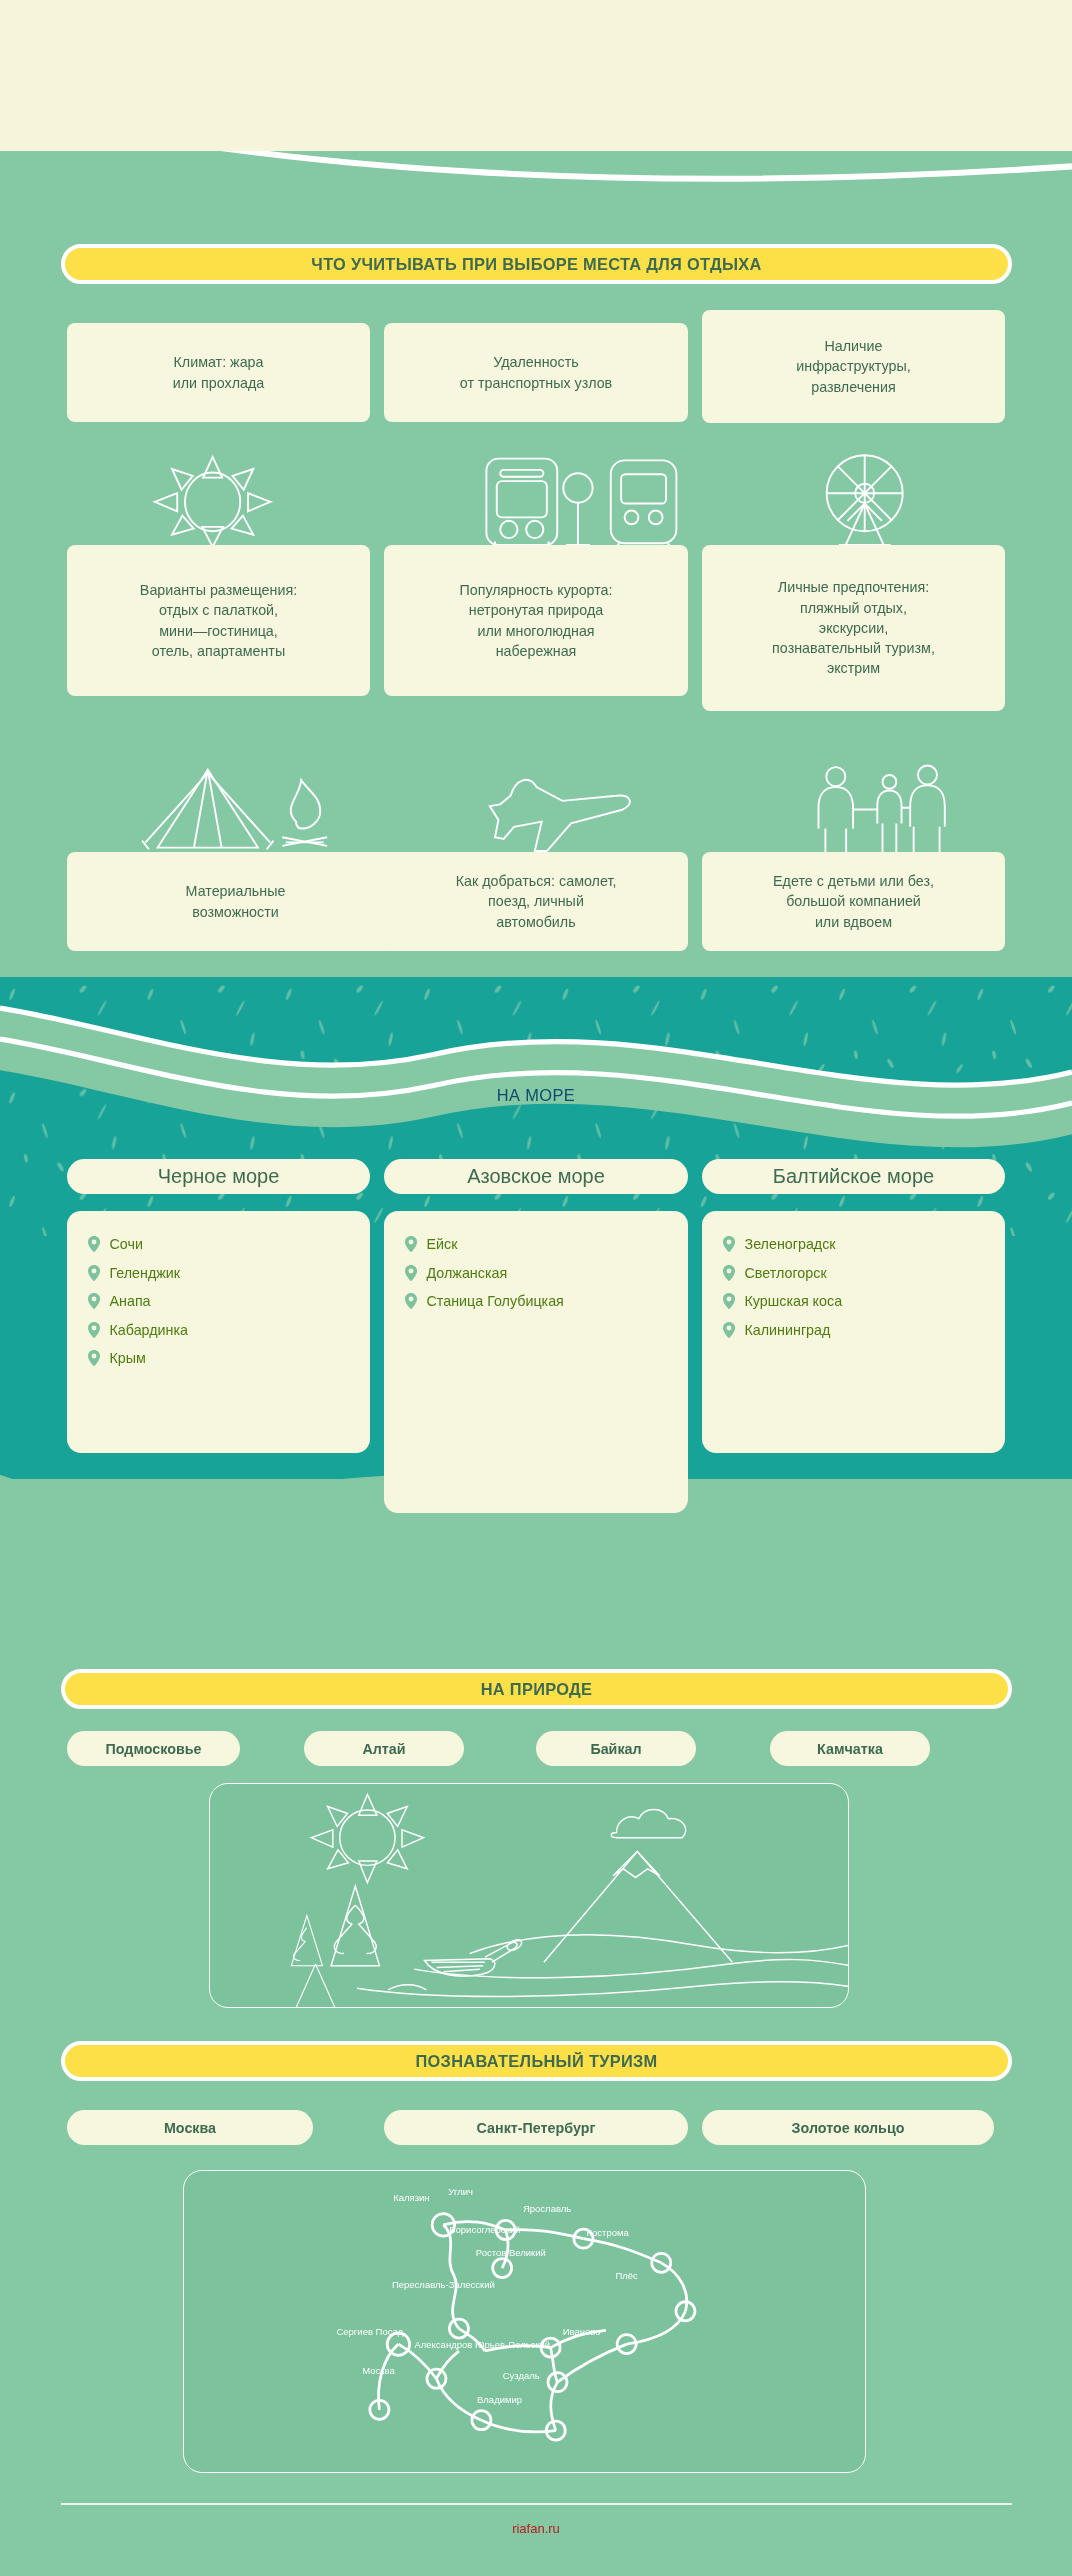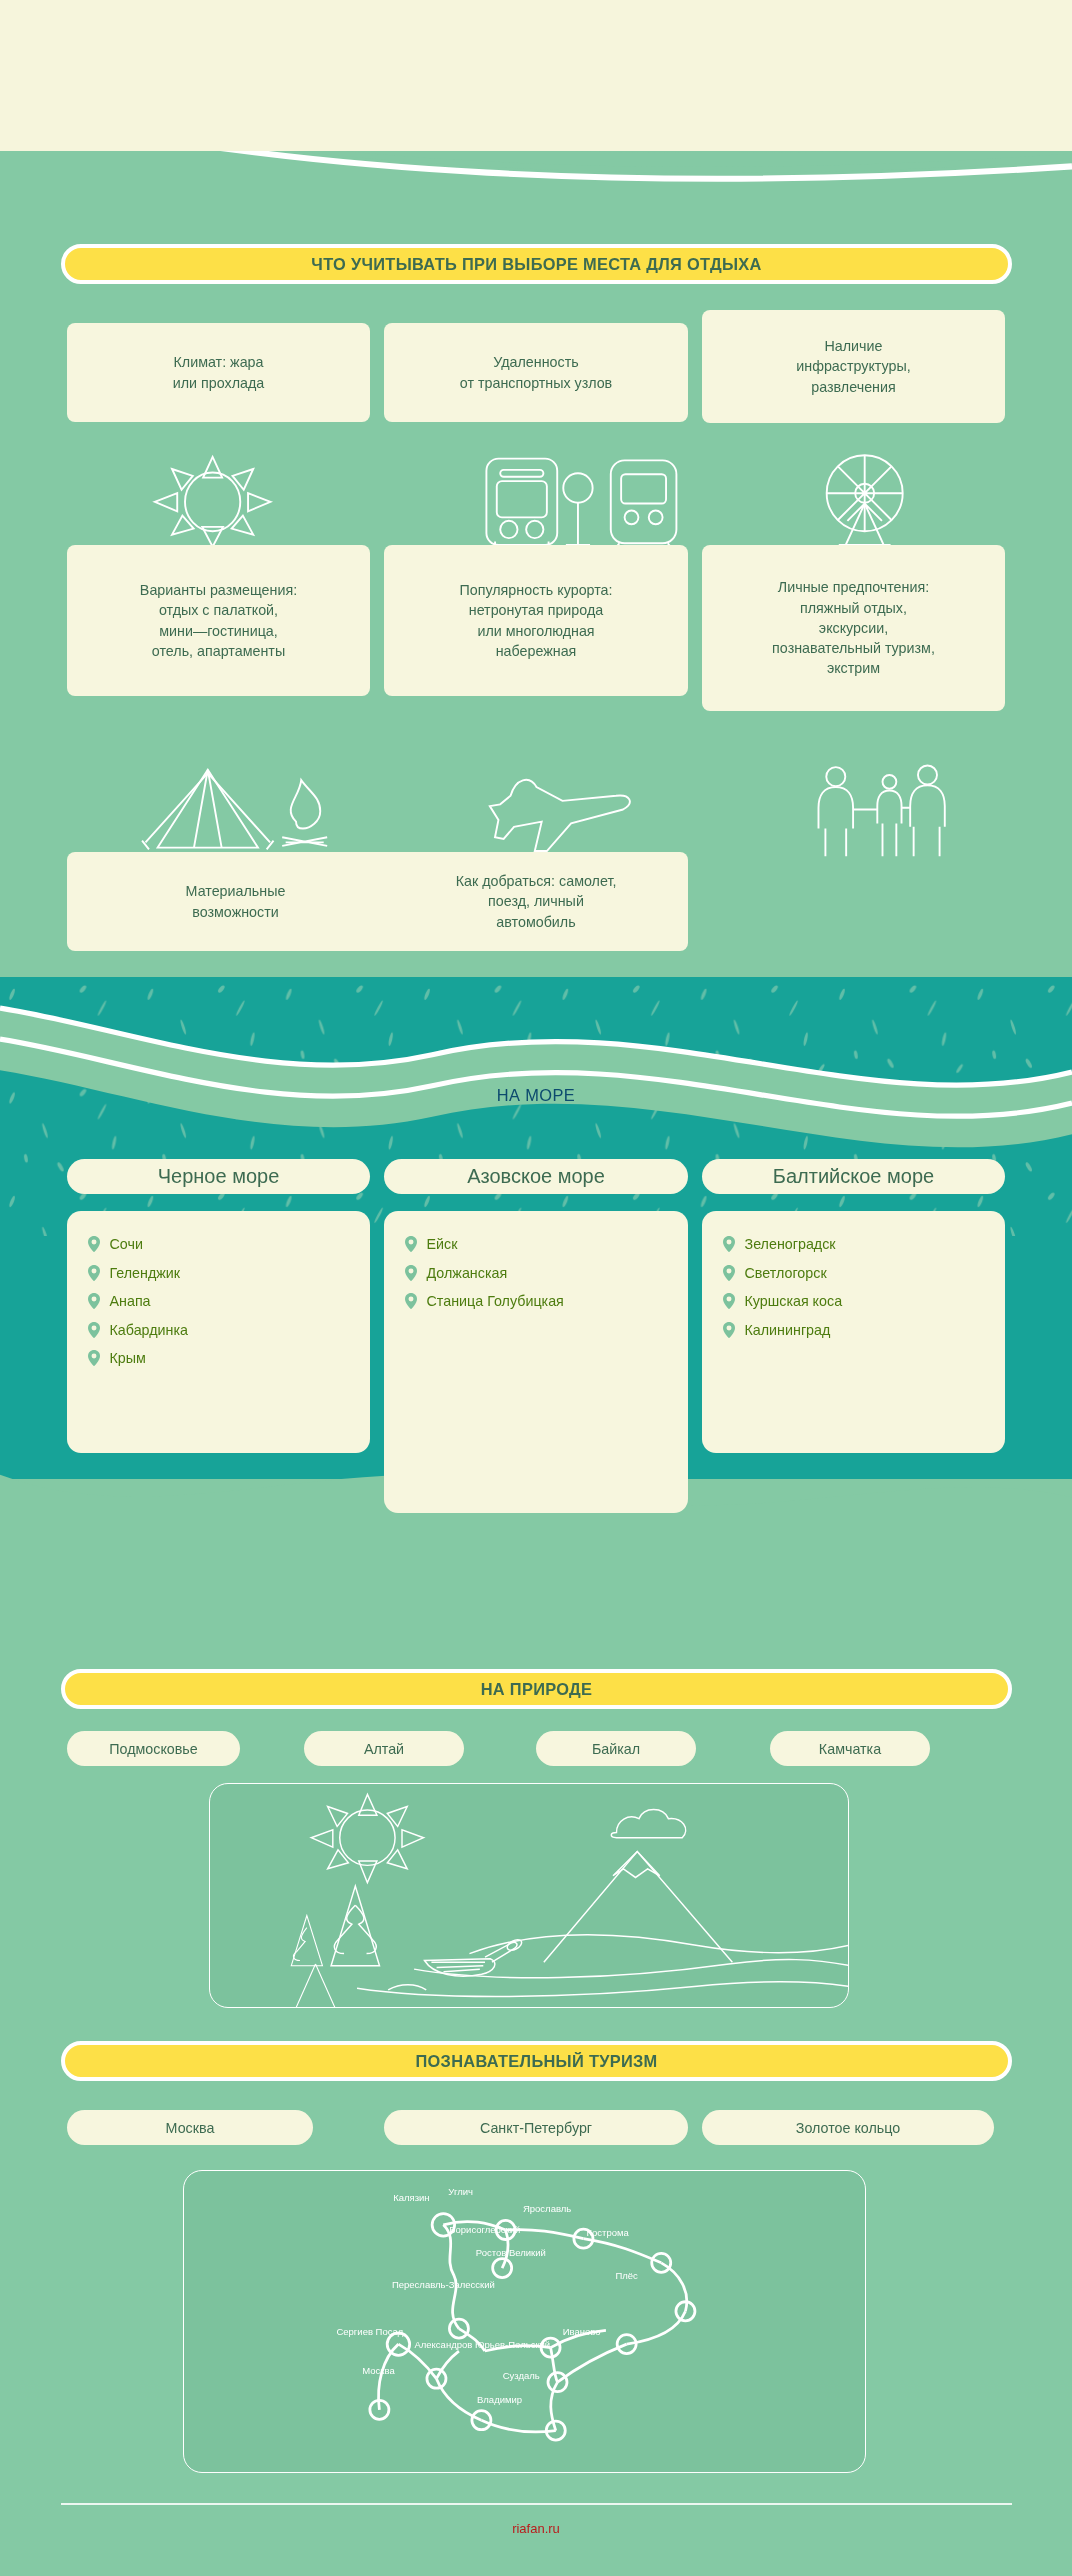--- a/index.html
+++ b/index.html
@@ -135,21 +135,21 @@
   .chip {
     position: absolute;
     height: 35px;
     background: #f7f6de;
     border-radius: 18px;
     display: flex;
     align-items: center;
     justify-content: center;
     z-index: 6;
   }
-  .chip span { font-size: 14.3px; color: #3d6b51; }
+  .chip span { font-size: 14.3px; color: #3d6b51; font-weight: bold; }
 
   .illus {
     position: absolute;
     background: #7cc29d;
     border: 1.7px solid #ffffff;
     border-radius: 19px;
     z-index: 5;
     overflow: hidden;
   }
 
@@ -287,20 +287,23 @@
     </div>
   <div class="card" style="left:702px; top:545px; width:303px; height:166px;">
       <span>Личные предпочтения:<br>пляжный отдых,<br>экскурсии,<br>познавательный туризм,<br>экстрим</span>
     </div>
 
   <div class="card" style="left:67px;  top:852px; width:337px; height:99px;">
       <span>Материальные<br>возможности</span>
     </div>
   <div class="card" style="left:384px; top:852px; width:304px; height:99px;">
       <span>Как добраться: самолет,<br>поезд, личный<br>автомобиль</span>
+    </div>
+  <div class="card" style="left:702px; top:852px; width:303px; height:99px;">
+      <span>Едете с детьми или без,<br>большой компанией<br>или вдвоем</span>
     </div>
 
   <svg class="wave-sea" viewBox="0 0 1240 300" preserveAspectRatio="none">
     <defs>
       <pattern id="speck" width="160" height="120" patternUnits="userSpaceOnUse">
         <rect width="160" height="120" fill="#17a398"></rect>
         <g fill="#9ed3b4" opacity="0.55">
           <ellipse cx="14" cy="20" rx="2" ry="7" transform="rotate(22 14 20)"></ellipse>
           <ellipse cx="52" cy="58" rx="1.6" ry="9" transform="rotate(-18 52 58)"></ellipse>
           <ellipse cx="96" cy="14" rx="2.4" ry="5" transform="rotate(40 96 14)"></ellipse>

